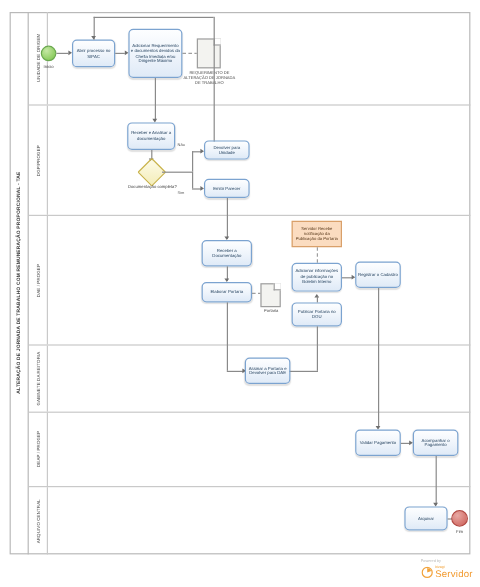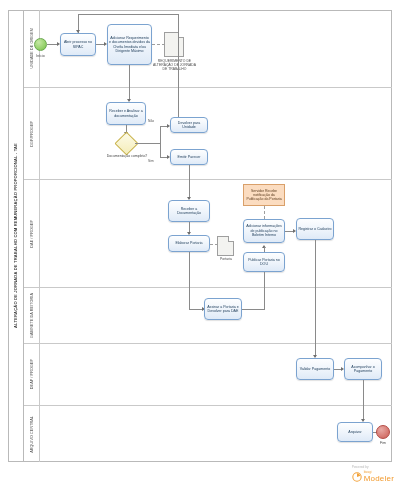--- a/index.html
+++ b/index.html
@@ -248,18 +248,18 @@
 
   <div class="wm">
     <div class="wm-top">Powered by</div>
     <div class="wm-row">
       <svg width="10" height="10" viewBox="0 0 24 24">
         <circle cx="12" cy="12" r="10" fill="none" stroke="#f2a33c" stroke-width="2.5"></circle>
         <path d="M12 12 L12 3 A9 9 0 0 1 20 9 Z" fill="#f2a33c"></path>
       </svg>
       <div>
         <div class="wm-mark">bizagi</div>
-        <div class="wm-name">Modeler</div>
+        <div class="wm-name">Servidor</div>
       </div>
     </div>
   </div>
 
 </div>
 
 </body></html>

